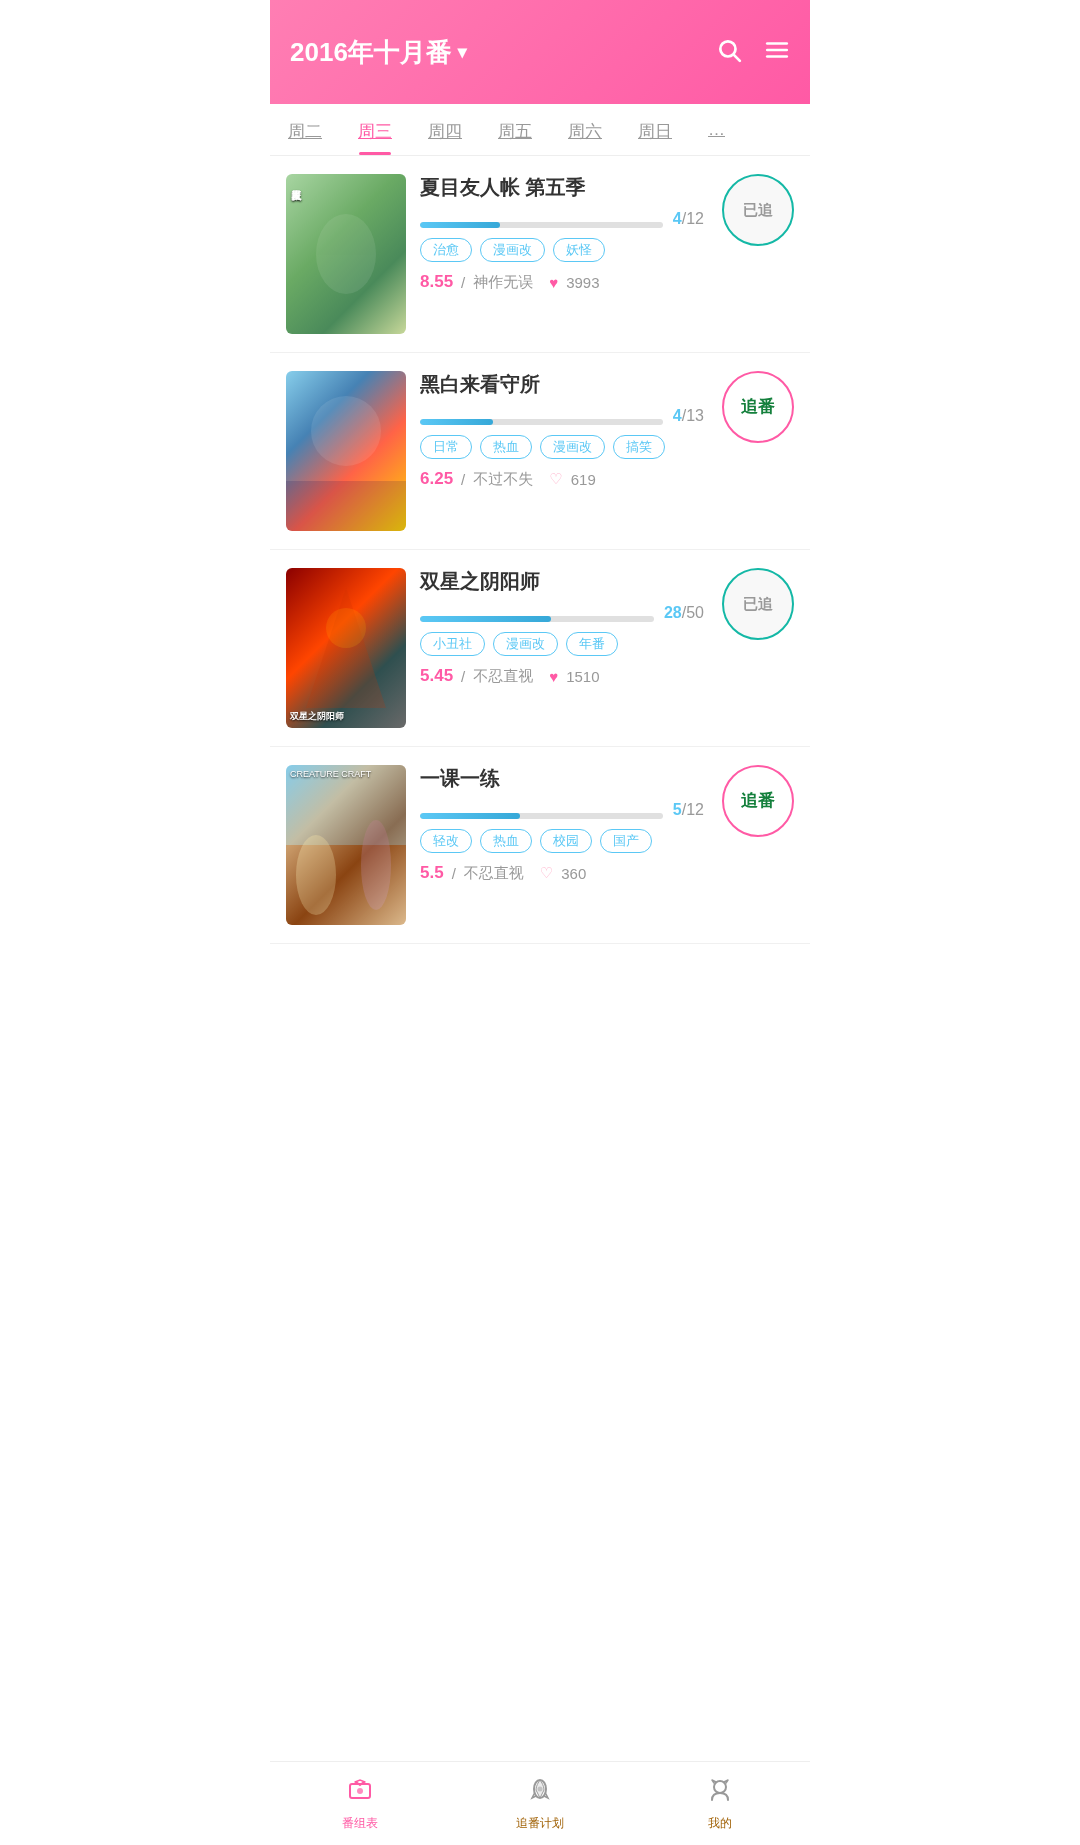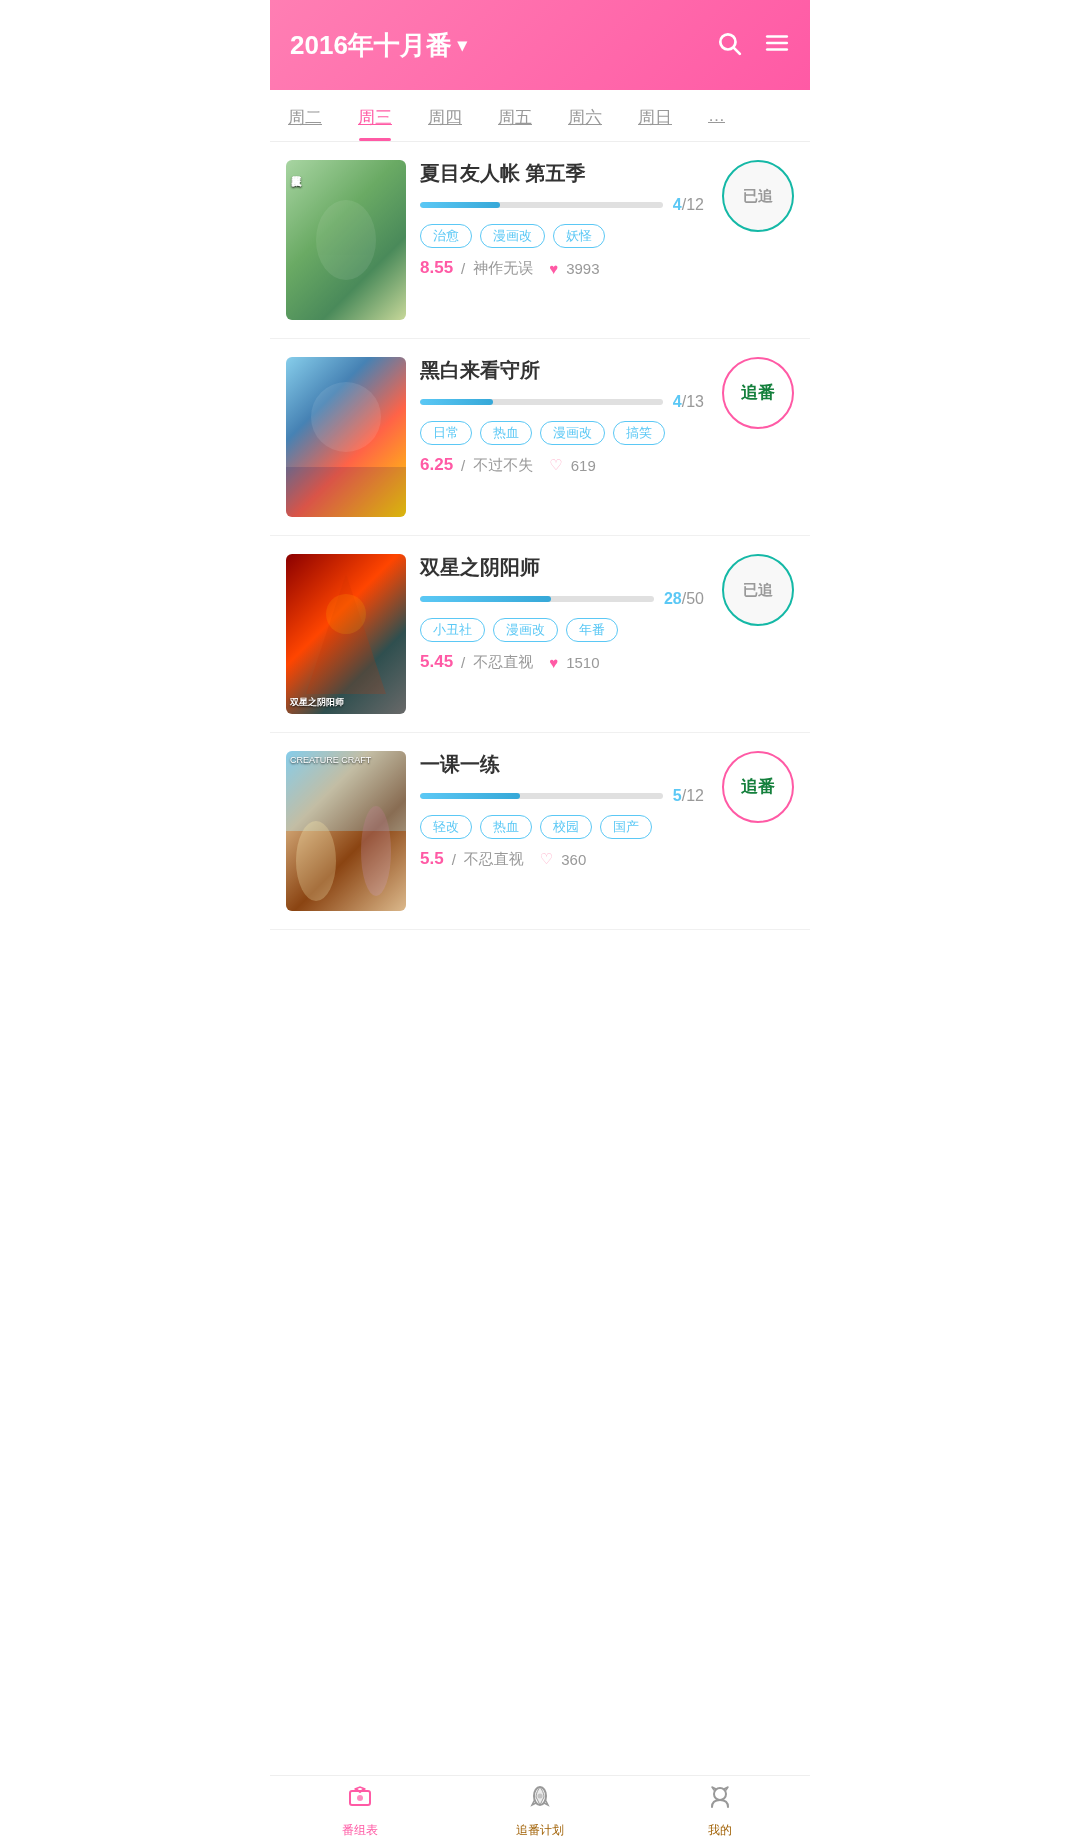--- a/index.html
+++ b/index.html
@@ -13,21 +13,21 @@
       position: relative;
     }
 
     
     .header {
       background: linear-gradient(135deg, #ff7eb3, #ff5aa5);
       padding: 18px 20px 18px 20px;
       display: flex;
       align-items: center;
       justify-content: space-between;
-      height: 90px;
+      height: 104px;
     }
     .header-title {
       color: #fff;
       font-size: 26px;
       font-weight: bold;
       display: flex;
       align-items: center;
       gap: 6px;
     }
     .header-title::after {
@@ -117,21 +117,21 @@
     }
     .anime-title {
       font-size: 20px;
       font-weight: bold;
       color: #333;
       margin-bottom: 10px;
       line-height: 1.3;
     }
     .progress-row {
       display: flex;
-      align-items: center;
+      align-items: flex-end;
       gap: 10px;
       margin-bottom: 10px;
     }
     .progress-bar-bg {
       flex: 1;
       height: 6px;
       background: #e0e0e0;
       border-radius: 3px;
       overflow: hidden;
     }
@@ -229,21 +229,21 @@
     .bottom-nav {
       position: fixed;
       bottom: 0;
       left: 50%;
       transform: translateX(-50%);
       width: 100%;
       max-width: 540px;
       background: #fff;
       border-top: 1px solid #eee;
       display: flex;
-      height: 70px;
+      height: 84px;
     }
     .nav-item {
       flex: 1;
       display: flex;
       flex-direction: column;
       align-items: center;
       justify-content: center;
       gap: 4px;
       cursor: pointer;
     }

